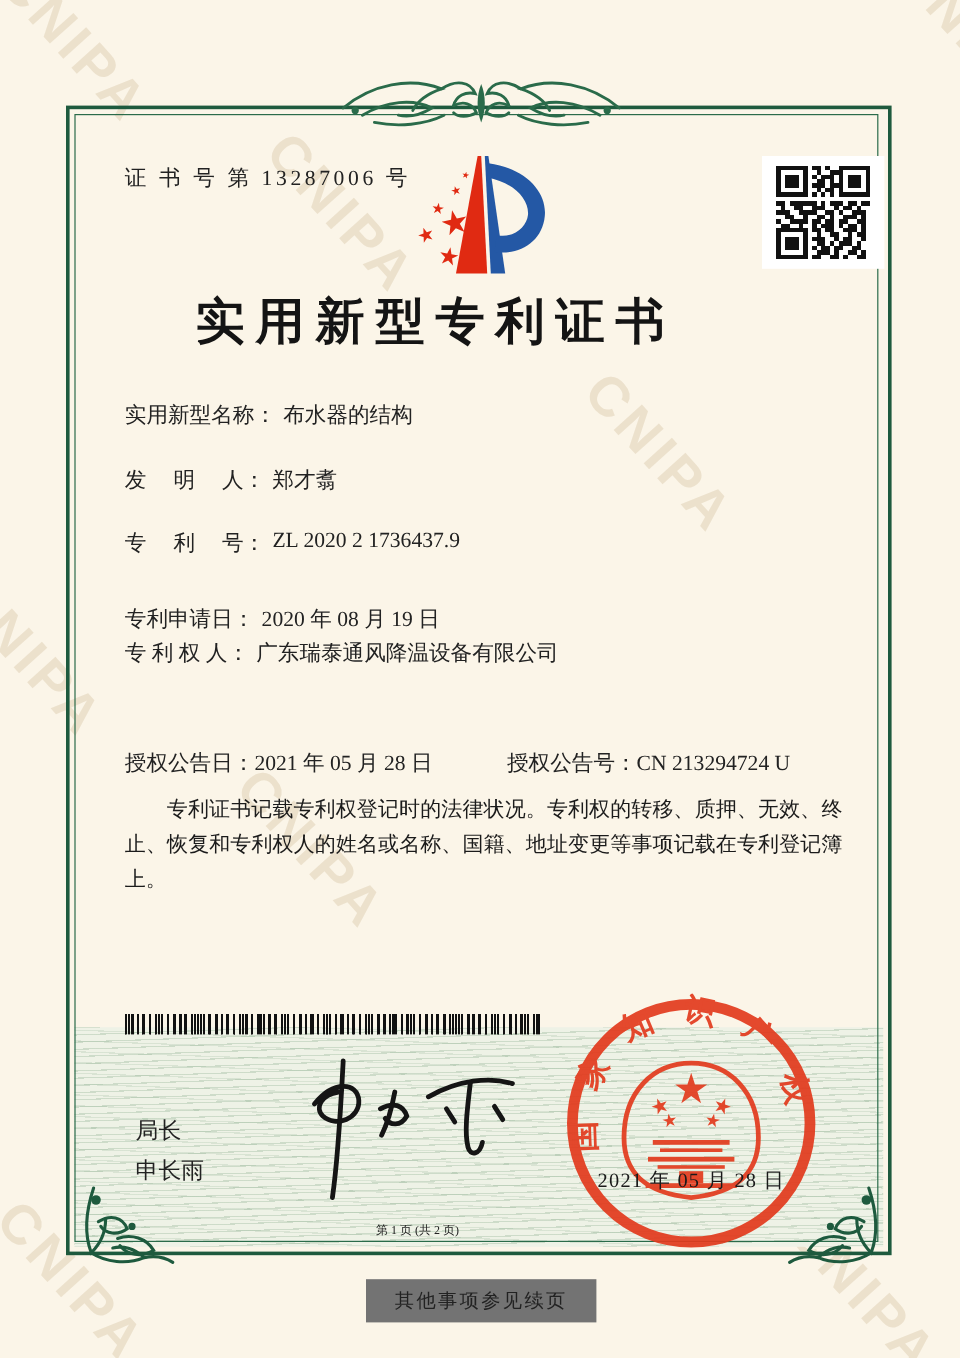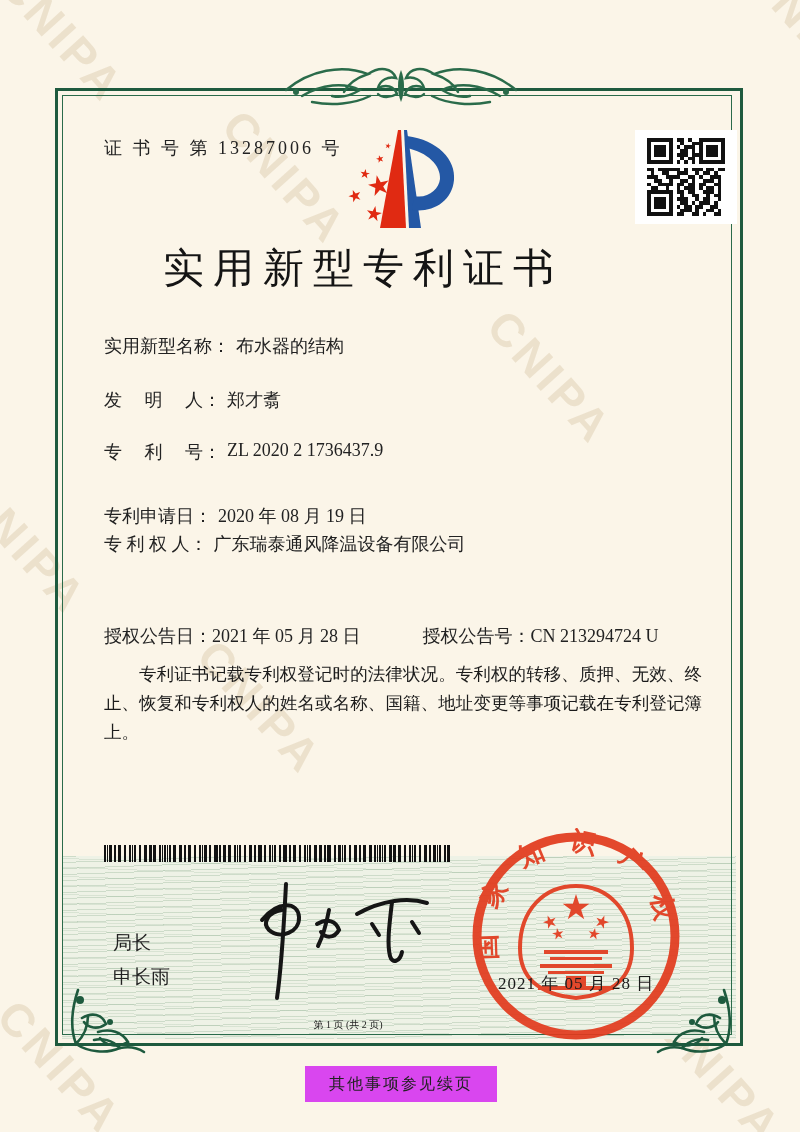--- a/index.html
+++ b/index.html
@@ -26,21 +26,21 @@
       repeating-linear-gradient(178deg, rgba(120,160,125,0.28) 0 1px, rgba(0,0,0,0) 1px 6px),
       repeating-linear-gradient(2deg, rgba(120,160,125,0.18) 0 1px, rgba(0,0,0,0) 1px 9px),
       #eef2e6;
   }
   .content{z-index:4;}
   .cert-no{left:104px;top:136px;font-size:18px;letter-spacing:3px;color:#222;z-index:4;}
   .qr-panel{left:635px;top:130px;width:102px;height:94px;background:#fff;z-index:4;}
   .qr{position:absolute;left:11px;top:8px;width:80px;height:78px;}
   .logo{left:322px;top:124px;width:160px;height:118px;z-index:4;}
   .title{
-    left:0;top:241px;width:726px;text-align:center;font-size:41px;font-weight:normal;
+    left:0;top:241px;width:726px;text-align:center;font-size:41px;font-weight:bold;
     letter-spacing:9px;color:#141414;z-index:4;
   }
   .field{left:104px;font-size:18px;z-index:4;display:flex;color:#222;}
   .field .lbl{white-space:pre;}
   .field .val{margin-left:6px;}
   .addr-lines{margin-left:6px;line-height:26px;}
   .grant{left:104px;top:624px;width:600px;display:flex;font-size:18px;z-index:4;color:#222;}
   .grant .right{margin-left:62px;}
   .body-par{
     left:104px;width:598px;font-size:17.5px;line-height:29px;text-align:justify;
@@ -58,21 +58,21 @@
     left:113px;top:926px;z-index:5;font-family:"Liberation Sans","DejaVu Sans",sans-serif;
     font-size:19px;color:#222;line-height:34px;
   }
   .signature{left:232px;top:872px;width:210px;height:130px;z-index:6;}
   .seal{left:468px;top:828px;width:216px;height:216px;z-index:5;}
   .seal-date{
     left:498px;top:972px;z-index:6;font-size:17px;letter-spacing:1px;color:#1a1a1a;
   }
   .page-num{left:0;top:1018px;width:696px;text-align:center;font-size:10px;z-index:5;color:#222;}
   .note-box{
-    left:305px;top:1066px;width:192px;height:36px;background:#d946ef;z-index:4;
+    left:305px;top:1066px;width:192px;height:36px;background:#737373;z-index:4;
     display:flex;align-items:center;justify-content:center;font-size:16px;color:#222;
     letter-spacing:2px;
   }
   .ornament-top{left:282px;top:52px;width:238px;height:62px;z-index:4;}
   .flourish-bl{left:58px;top:988px;width:88px;height:82px;z-index:5;}
   .flourish-br{left:656px;top:988px;width:88px;height:82px;z-index:5;transform:scaleX(-1);}
 </style>
 </head>
 <body>
 

